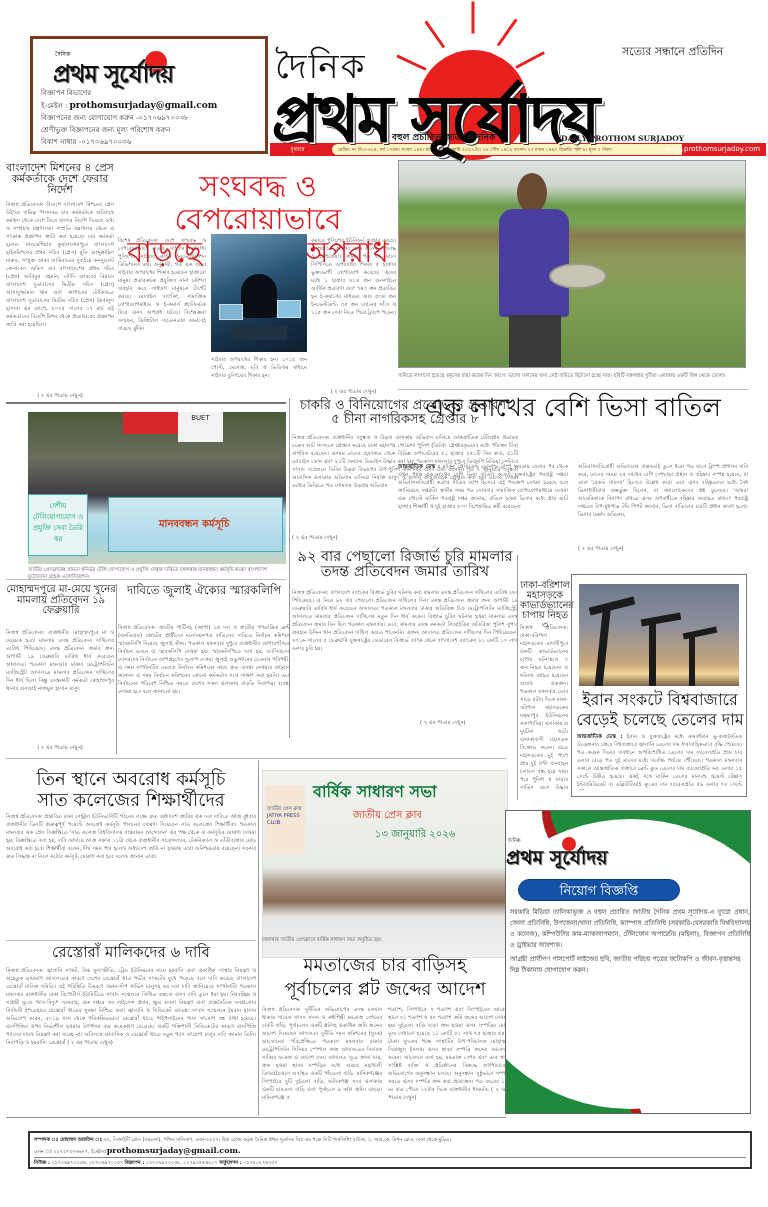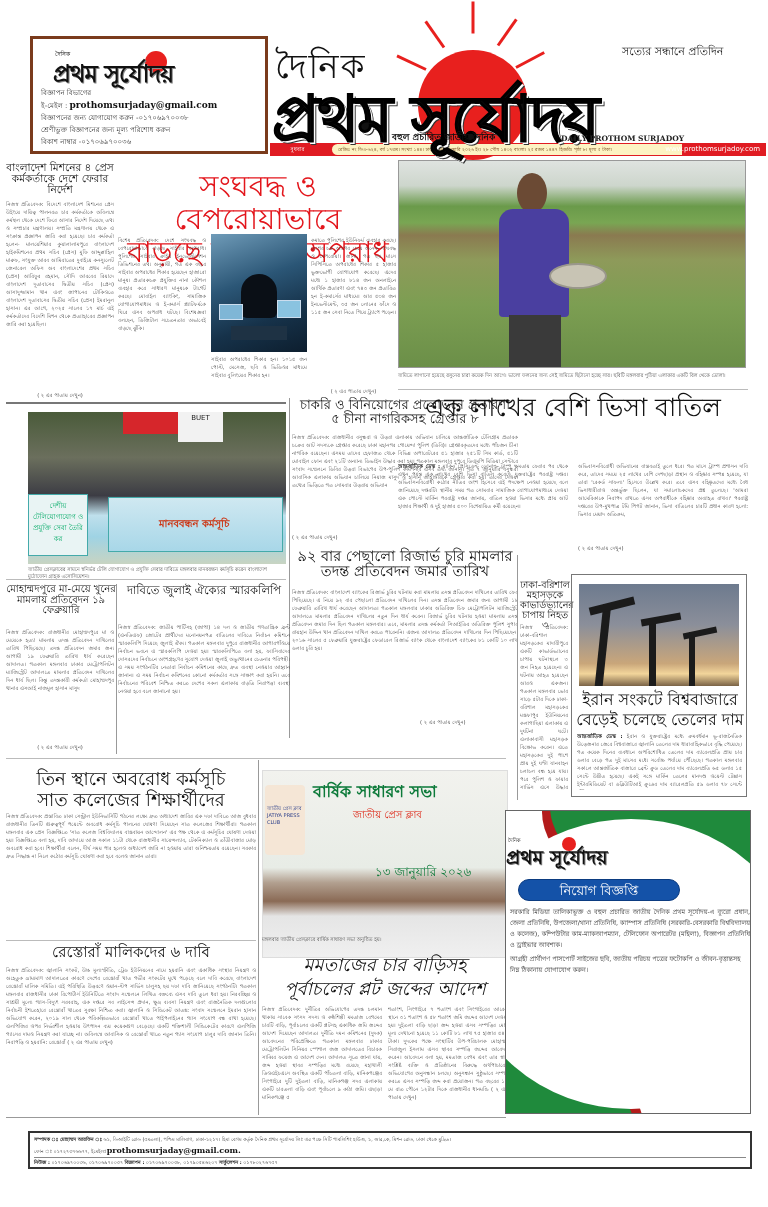--- a/index.html
+++ b/index.html
@@ -96,30 +96,30 @@
   #oil-body { left: 577px; top: 732px; width: 165px; height: 58px; }
 
   
   #tin-hl { left: 6px; top: 768px; width: 250px; font-size: 18px; line-height: 21px; }
   #tin-body { left: 6px; top: 812px; width: 250px; height: 128px; }
 
   
   #press-photo { left: 262px; top: 770px; width: 246px; height: 188px; background: linear-gradient(180deg,#f2f2ee 0%,#e8ece6 52%,#b2a090 60%,#8a6a55 70%,#e5e5e5 78%,#f0f0f0 100%); border: 1px solid #ddd; }
   #press-photo .banner-title { position:absolute; left: 50px; top: 8px; font-size: 16px; color:#0d7a3a; font-weight: bold; }
   #press-photo .banner-sub { position:absolute; left: 90px; top: 36px; font-size: 10px; color:#d21; }
-  #press-photo .banner-date { position:absolute; left: 112px; top: 55px; font-size: 12px; color:#0d7a3a;margin-top:37px; }
+  #press-photo .banner-date { position:absolute; left: 112px; top: 55px; font-size: 10px; color:#0d7a3a; }
   #press-photo .logo-card { position:absolute; left: 2px; top: 14px; width: 40px; height: 70px; background:#f5e6d6; border-radius: 4px; }
   #press-caption { left: 262px; top: 936px; width: 246px; }
 
   
   #rest-hl { left: 6px; top: 945px; width: 250px; font-size: 15px; }
   #rest-body { left: 6px; top: 966px; width: 250px; height: 140px; }
 
   
-  #mam-hl { left: 262px; top: 953px; width: 246px; font-size: 18px; line-height: 24px; font-style: italic; }
+  #mam-hl { left: 262px; top: 953px; width: 246px; font-size: 18px; line-height: 24px; }
   #mam-col1 { left: 262px; top: 1005px; width: 120px; height: 104px; }
   #mam-col2 { left: 388px; top: 1005px; width: 120px; height: 104px; }
 
   
   #job-ad { left: 505px; top: 810px; width: 246px; height: 304px; border: 1px solid #666; overflow:hidden; background:#fff; }
   #job-ad .swoosh-tr { position:absolute; right: -60px; top: -90px; width: 260px; height: 170px; border-radius: 50%; background: #1f8a3c; box-shadow: -8px 6px 0 #b31b1b; }
   #job-ad .swoosh-bl { position:absolute; left: -70px; bottom: -110px; width: 200px; height: 170px; border-radius: 50%; background: #1f8a3c; box-shadow: 8px -6px 0 #b31b1b; }
   #job-ad .white-mask { position:absolute; left: -40px; top: 8px; width: 330px; height: 290px; border-radius: 50%; background: #fff; }
   #job-ad .logo { position:absolute; left: 0px; top: 22px; height: 40px; width: 160px; }
   #job-ad .logo .d { position:absolute; left: 2px; top: 4px; font-size: 5px; color:#111; }

